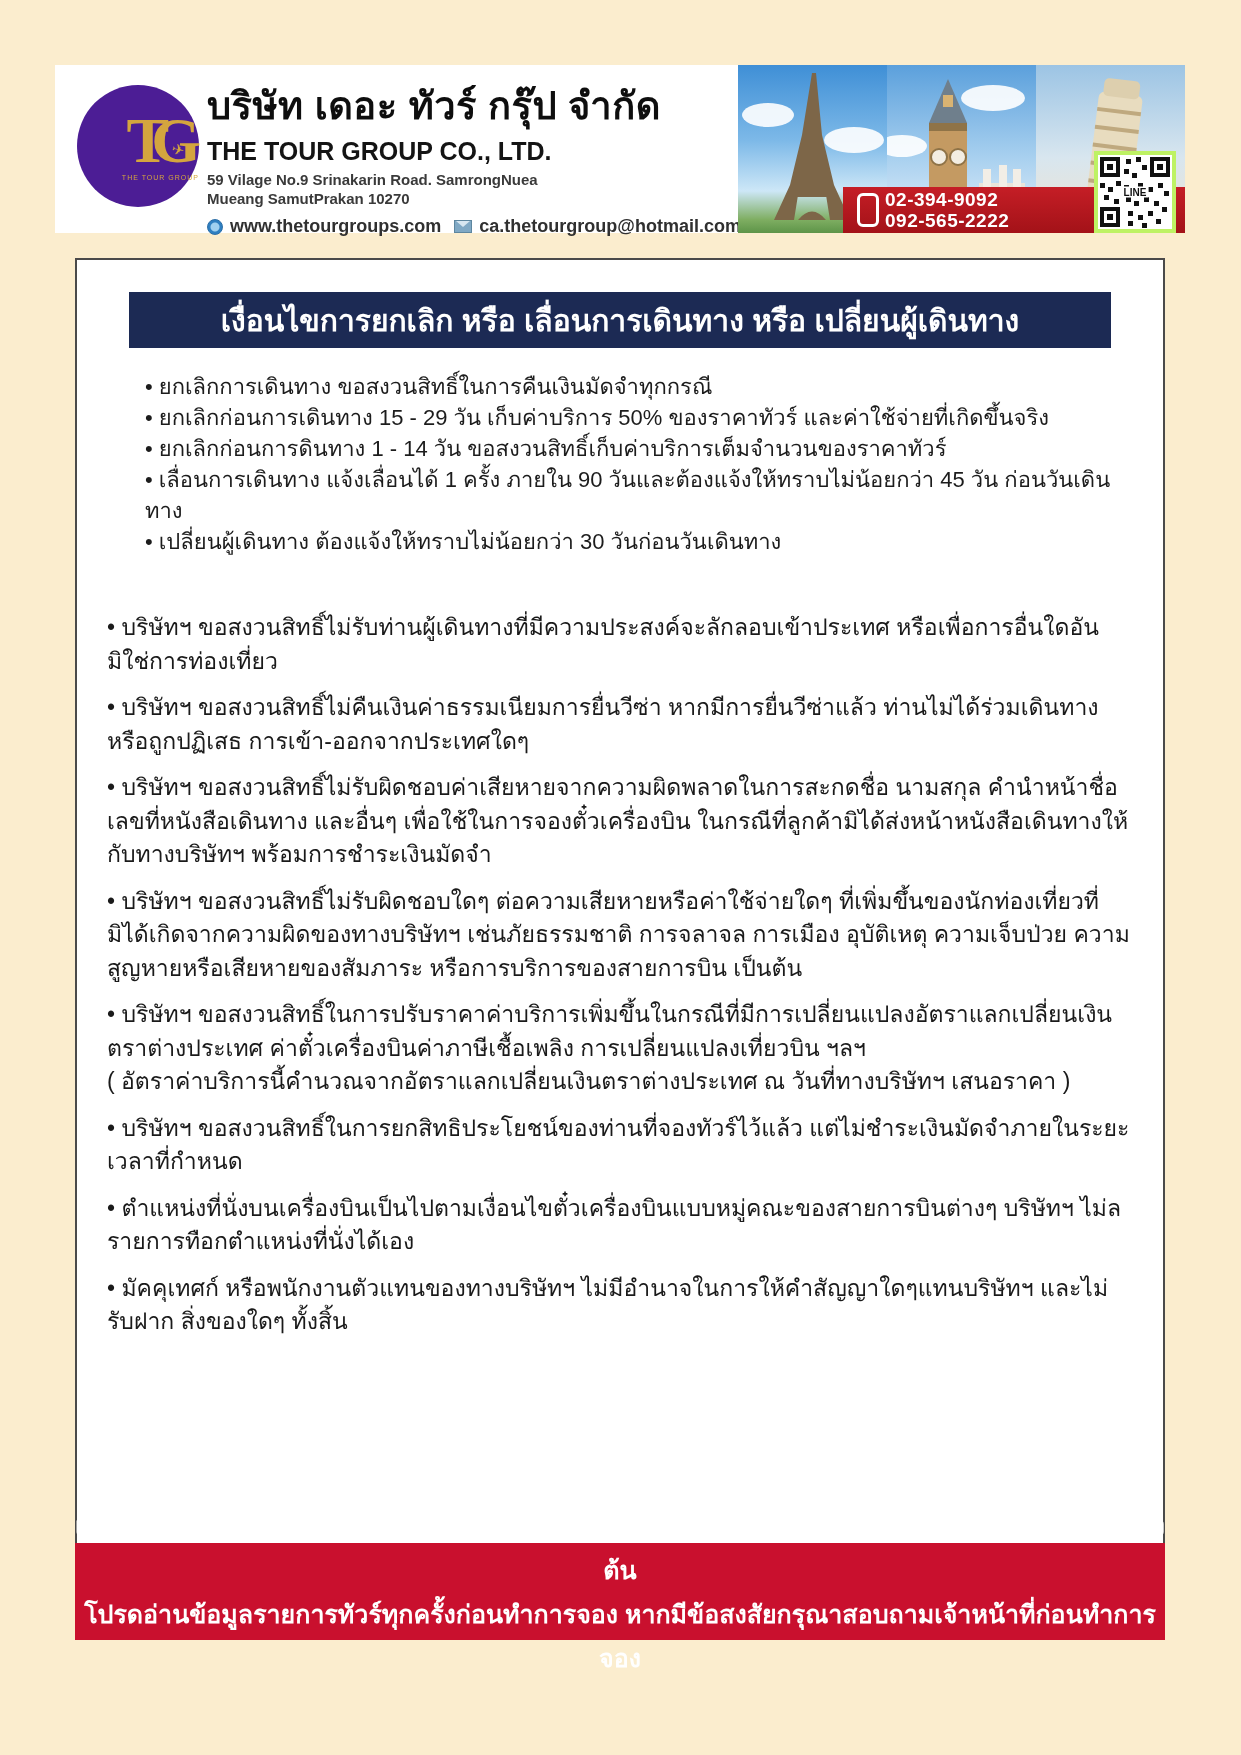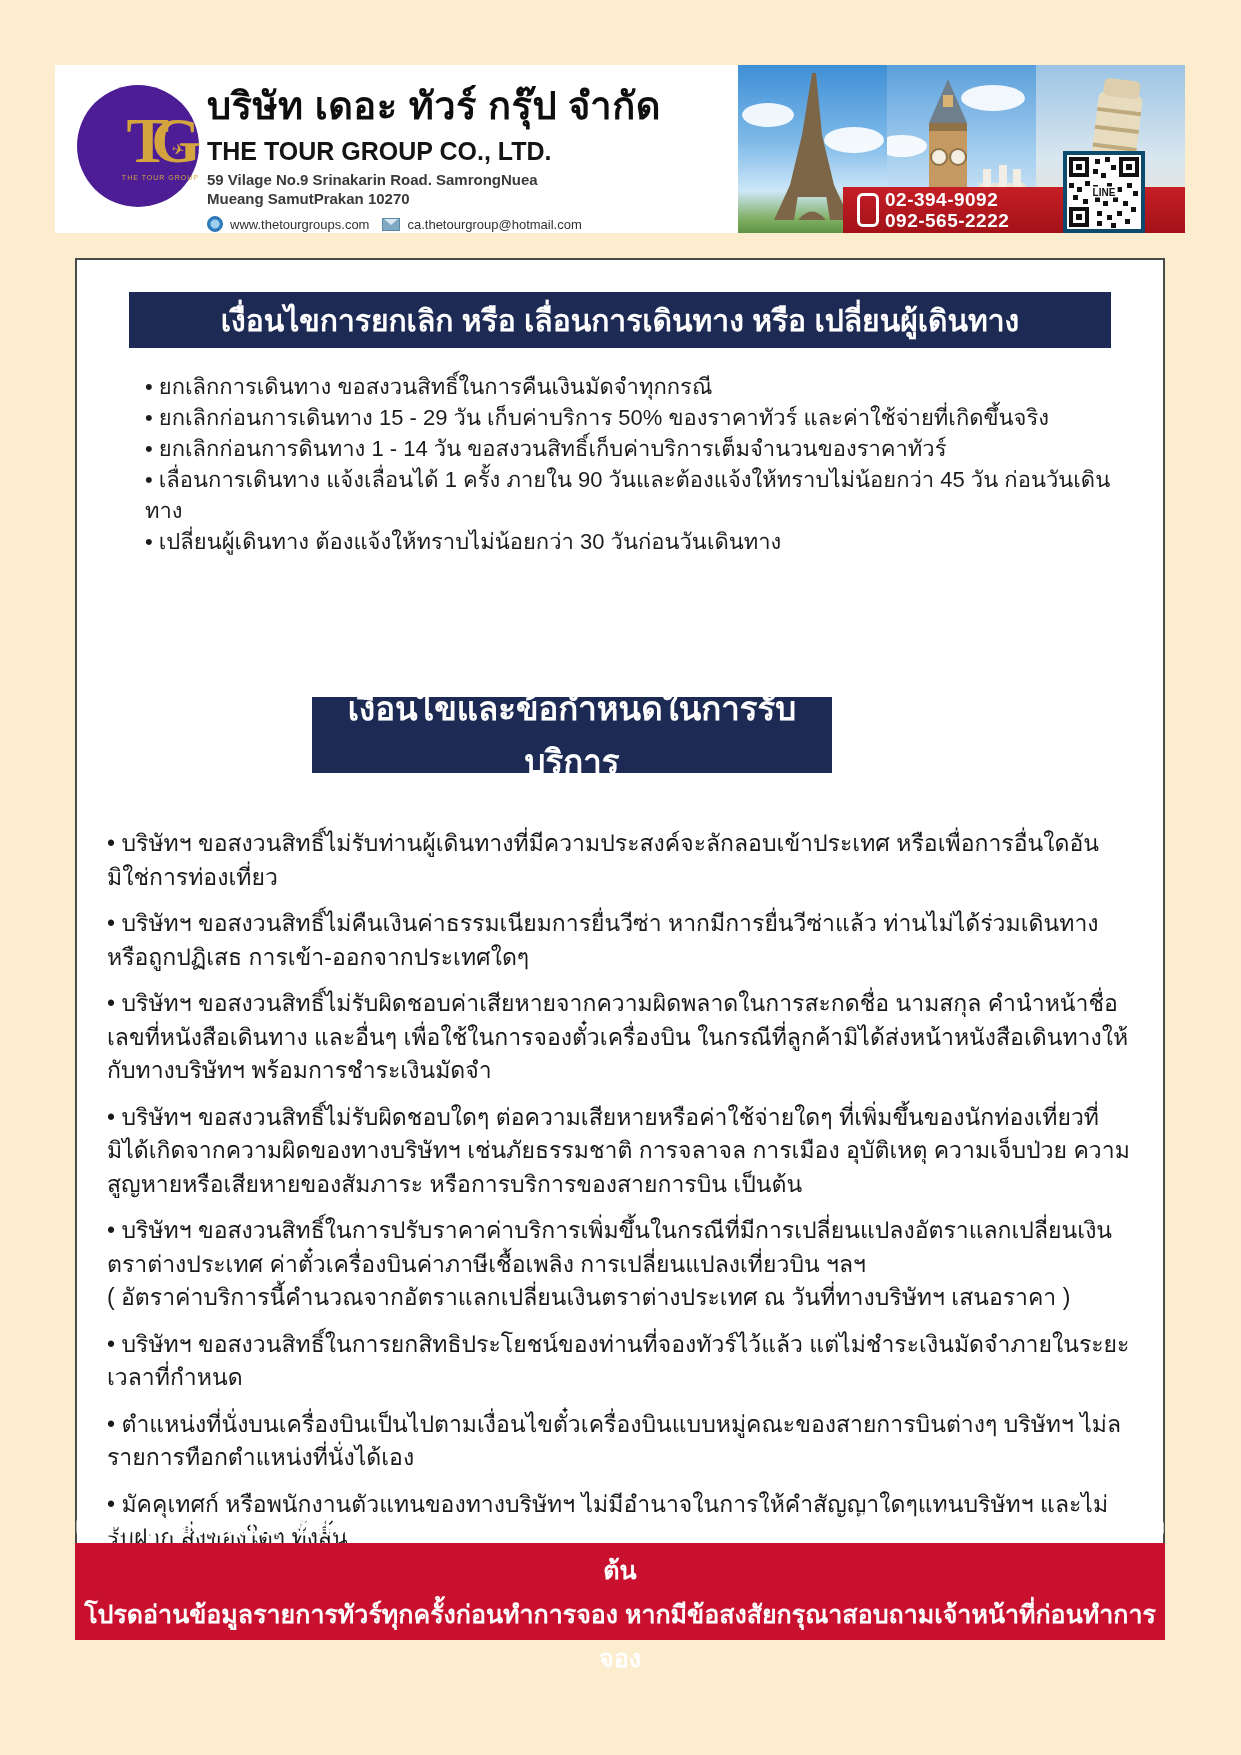--- a/index.html
+++ b/index.html
@@ -30,21 +30,21 @@
   .logo-caption {
     color:#D4A53E; font-size:7px; letter-spacing:1px; margin-top:4px;
   }
   .plane { position:absolute; right:14px; top:56px; color:#D4A53E; font-size:15px; transform:rotate(12deg); }
 
   .company-block { position:absolute; left:152px; top:10px; width:540px; }
   .company-th { font-size:38px; font-weight:bold; color:#0e0e0e; letter-spacing:0.5px; }
   .company-en { font-size:25px; font-weight:bold; color:#141414; margin-top:1px; }
   .addr { font-size:15px; font-weight:bold; color:#3a3a3a; line-height:19px; }
   .addr.first { margin-top:4px; }
-  .contact-row { display:flex; align-items:center; gap:7px; margin-top:8px; font-size:13px; font-weight:normal; color:#303030; }
+  .contact-row { display:flex; align-items:center; gap:7px; margin-top:8px; font-size:18px; font-weight:bold; color:#303030; }
   .globe-icon {
     width:16px; height:16px; border-radius:50%;
     background:radial-gradient(circle at 50% 50%, #9fd0f0 0 4px, #2e7fc1 5px);
     border:1px solid #2a6da6; display:inline-block;
   }
   .email-icon {
     width:18px; height:13px; display:inline-block; background:#7fa8c4;
     position:relative; border:1px solid #5d869f; margin-left:6px;
   }
   .email-icon::after {
@@ -66,22 +66,22 @@
     position:absolute; left:105px; right:0; bottom:0; height:46px; z-index:2;
     background:linear-gradient(180deg,#c51e26,#a31218);
     display:flex; align-items:center; gap:6px; padding-left:14px;
   }
   .phone-icon {
     width:22px; height:34px; border:3px solid #fff; border-radius:6px; flex:0 0 auto;
   }
   .phone-nums { color:#fff; font-weight:bold; font-size:19px; line-height:21px; letter-spacing:.5px; }
 
   .qr {
-    position:absolute; right:40px; bottom:0; width:82px; height:82px; z-index:3;
-    background:#0c4a6e; padding:4px;
+    position:absolute; right:9px; bottom:0; width:82px; height:82px; z-index:3;
+    background:#bef264; padding:4px;
   }
   .qr svg { width:100%; height:100%; display:block; }
   .line-label {
     position:absolute; left:50%; top:50%; transform:translate(-50%,-50%);
     background:#fff; color:#111; font-size:10px; font-weight:bold; padding:0 2px;
   }
 
   
   .terms-box {
     position:absolute; left:75px; top:258px; width:1090px; height:1285px;
@@ -235,23 +235,20 @@
   </div>
 
   <div class="bullets1">
     <div class="b">ยกเลิกการเดินทาง ขอสงวนสิทธิ์ในการคืนเงินมัดจำทุกกรณี</div>
     <div class="b">ยกเลิกก่อนการเดินทาง 15 - 29 วัน เก็บค่าบริการ 50% ของราคาทัวร์ และค่าใช้จ่ายที่เกิดขึ้นจริง</div>
     <div class="b">ยกเลิกก่อนการดินทาง 1 - 14 วัน ขอสงวนสิทธิ์เก็บค่าบริการเต็มจำนวนของราคาทัวร์</div>
     <div class="b">เลื่อนการเดินทาง แจ้งเลื่อนได้ 1 ครั้ง ภายใน 90 วันและต้องแจ้งให้ทราบไม่น้อยกว่า 45 วัน ก่อนวันเดินทาง</div>
     <div class="b">เปลี่ยนผู้เดินทาง ต้องแจ้งให้ทราบไม่น้อยกว่า 30 วันก่อนวันเดินทาง</div>
   </div>
 
-  <div class="navybar two">
-    <span>เงื่อนไขและข้อกำหนดในการรับบริการ</span>
-  </div>
 
   <div class="paras">
     <div class="para">
       <span class="lead">บริษัทฯ ขอสงวนสิทธิ์ไม่รับท่านผู้เดินทางที่มีความประสงค์จะลักลอบเข้าประเทศ หรือเพื่อการอื่นใดอันมิใช่การท่องเที่ยว</span>
     </div>
     <div class="para">
       <span class="lead">บริษัทฯ ขอสงวนสิทธิ์ไม่คืนเงินค่าธรรมเนียมการยื่นวีซ่า หากมีการยื่นวีซ่าแล้ว ท่านไม่ได้ร่วมเดินทางหรือถูกปฏิเสธ การเข้า-ออกจากประเทศใดๆ</span>
     </div>
     <div class="para">
       <span class="lead">บริษัทฯ ขอสงวนสิทธิ์ไม่รับผิดชอบค่าเสียหายจากความผิดพลาดในการสะกดชื่อ นามสกุล คำนำหน้าชื่อ เลขที่หนังสือเดินทาง และอื่นๆ เพื่อใช้ในการจองตั๋วเครื่องบิน ในกรณีที่ลูกค้ามิได้ส่งหน้าหนังสือเดินทางให้กับทางบริษัทฯ พร้อมการชำระเงินมัดจำ</span>

